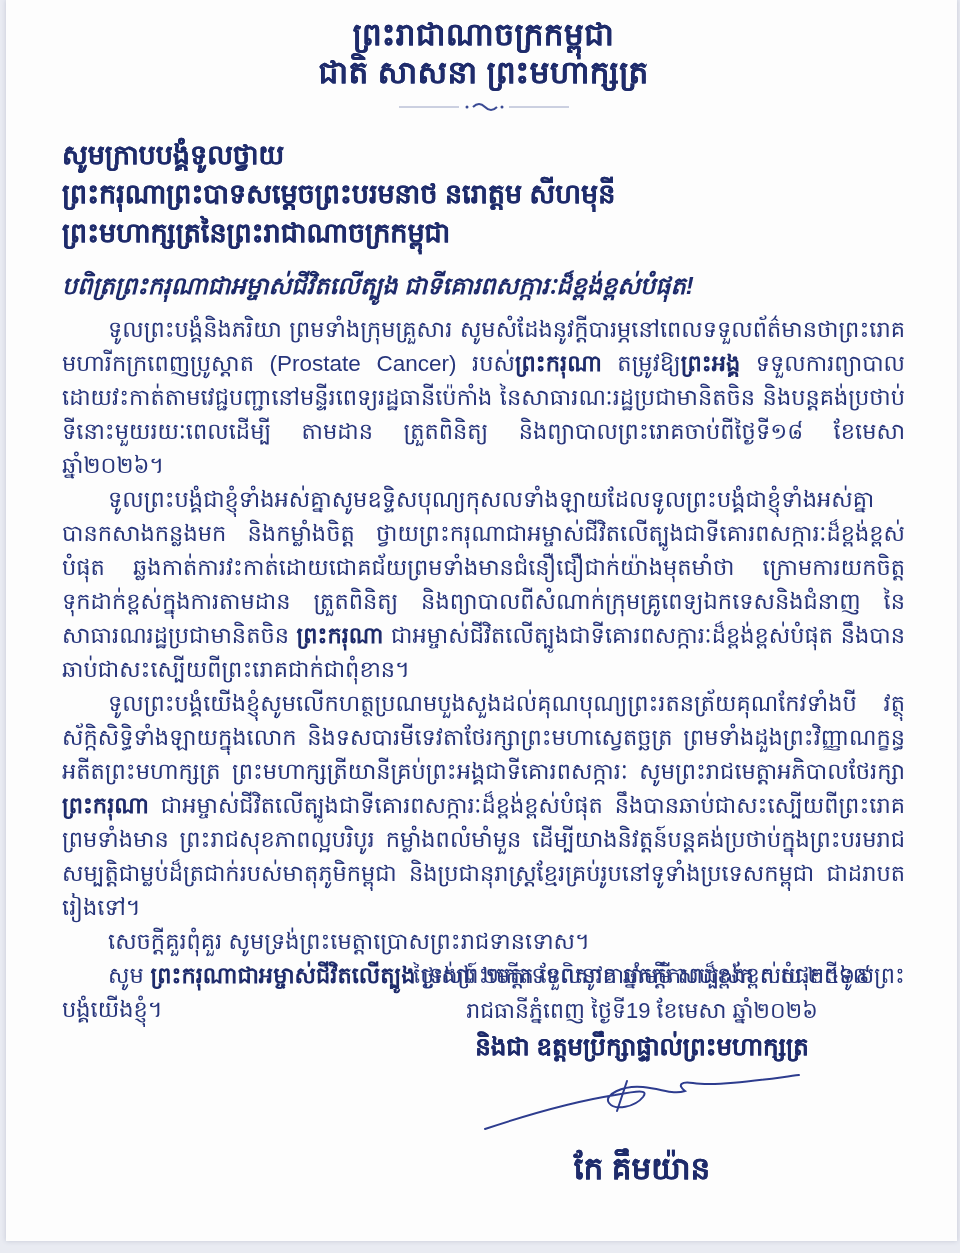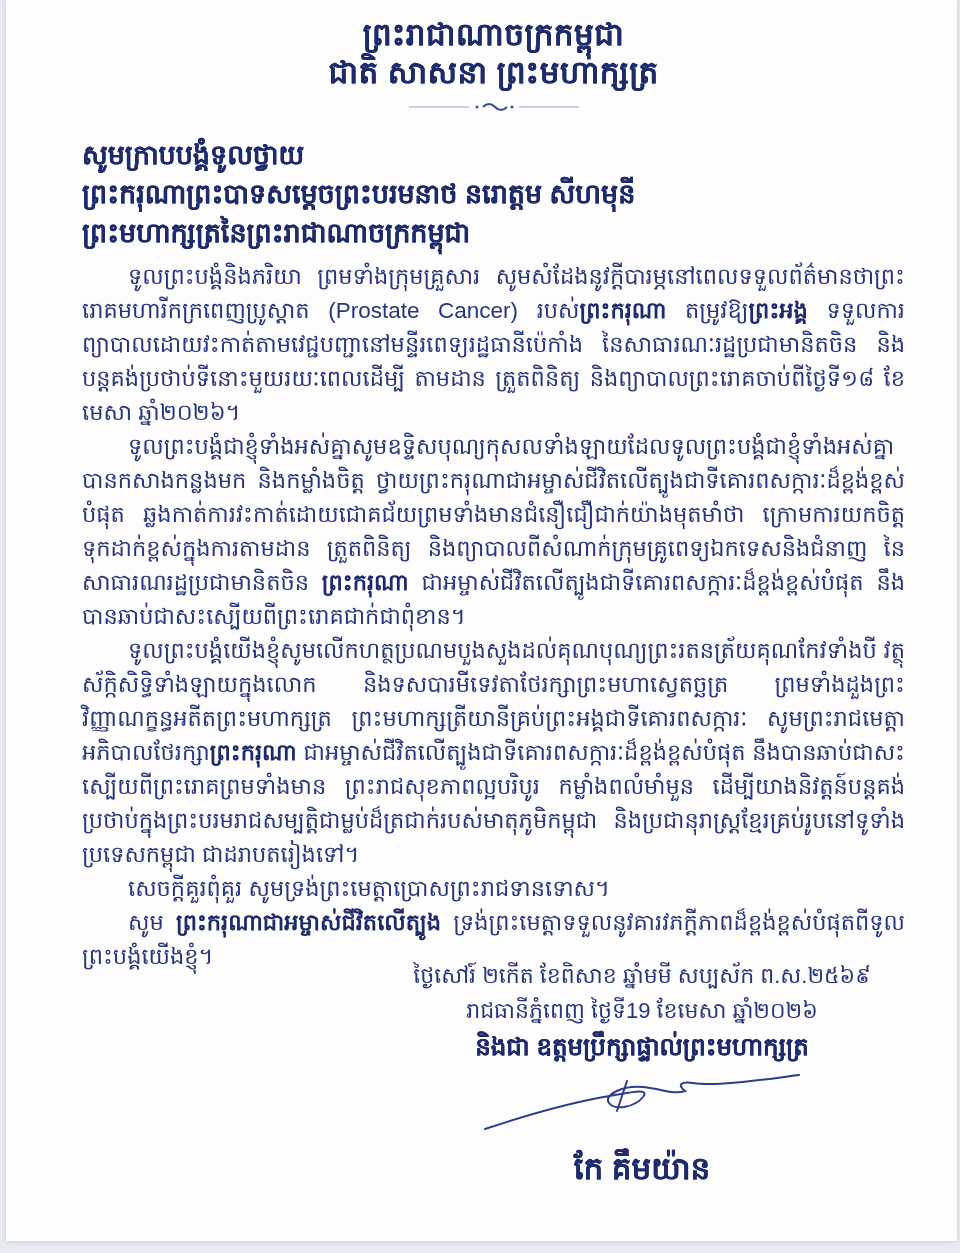--- a/index.html
+++ b/index.html
@@ -8,21 +8,21 @@
     background:#e9ebf2;
     font-family:"Liberation Sans","DejaVu Sans",sans-serif;
     position:relative;
     overflow:hidden;
   }
   .paper{
     position:absolute;left:6px;top:0;right:3px;bottom:12px;
     background:#fdfdfd;
     box-shadow:0 0 5px rgba(40,50,90,.18);
     box-sizing:border-box;
-    padding:16px 52px 0 76px;
+    padding:16px 52px 0 56px;
     color:#27357b;
   }
   .kingdom-header{ text-align:center; }
   .kingdom-line{
     font-weight:bold;
     font-size:31px;
     line-height:38px;
     color:#1e2b6b;
     letter-spacing:.5px;
     text-shadow:0 0 .4px #1e2b6b;
@@ -99,20 +99,21 @@
       <circle cx="103" cy="7" r="1.5" fill="#3a4a94"></circle>
     </svg>
   </div>
 
   <div class="salutation">
     <div class="salutation-line">សូមក្រាបបង្គំទូលថ្វាយ</div>
     <div class="salutation-line">ព្រះករុណាព្រះបាទសម្ដេចព្រះបរមនាថ នរោត្ដម សីហមុនី</div>
     <div class="salutation-line">ព្រះមហាក្សត្រនៃព្រះរាជាណាចក្រកម្ពុជា</div>
   </div>
 
+  <div class="address-line">បពិត្រព្រះករុណាជាអម្ចាស់ជីវិតលើត្បូង ជាទីគោរពសក្ការៈដ៏ខ្ពង់ខ្ពស់បំផុត!</div>
 
   <div class="body-text">
     <p class="para"><span>ទូលព្រះបង្គំនិងភរិយា ព្រមទាំងក្រុមគ្រួសារ សូមសំដែងនូវក្ដីបារម្ភនៅពេលទទួលព័ត៌មានថាព្រះរោគមហារីកក្រពេញប្រូស្តាត (Prostate Cancer) របស់</span><span class="bold">ព្រះករុណា</span><span> តម្រូវឱ្យ</span><span class="bold">ព្រះអង្គ</span><span> ទទួលការព្យាបាលដោយវះកាត់តាមវេជ្ជបញ្ជានៅមន្ទីរពេទ្យរដ្ឋធានីប៉េកាំង នៃសាធារណៈរដ្ឋប្រជាមានិតចិន និងបន្តគង់ប្រថាប់ទីនោះមួយរយៈពេលដើម្បី តាមដាន ត្រួតពិនិត្យ និងព្យាបាលព្រះរោគចាប់ពីថ្ងៃទី១៨ ខែមេសា ឆ្នាំ២០២៦។</span></p>
     <p class="para"><span>ទូលព្រះបង្គំជាខ្ញុំទាំងអស់គ្នាសូមឧទ្ទិសបុណ្យកុសលទាំងឡាយដែលទូលព្រះបង្គំជាខ្ញុំទាំងអស់គ្នា បានកសាងកន្លងមក និងកម្លាំងចិត្ត ថ្វាយព្រះករុណាជាអម្ចាស់ជីវិតលើត្បូងជាទីគោរពសក្ការៈដ៏ខ្ពង់ខ្ពស់បំផុត ឆ្លងកាត់ការវះកាត់ដោយជោគជ័យព្រមទាំងមានជំនឿជឿជាក់យ៉ាងមុតមាំថា ក្រោមការយកចិត្តទុកដាក់ខ្ពស់ក្នុងការតាមដាន ត្រួតពិនិត្យ និងព្យាបាលពីសំណាក់ក្រុមគ្រូពេទ្យឯកទេសនិងជំនាញ នៃសាធារណរដ្ឋប្រជាមានិតចិន </span><span class="bold">ព្រះករុណា</span><span> ជាអម្ចាស់ជីវិតលើត្បូងជាទីគោរពសក្ការៈដ៏ខ្ពង់ខ្ពស់បំផុត នឹងបានឆាប់ជាសះស្បើយពីព្រះរោគជាក់ជាពុំខាន។</span></p>
     <p class="para"><span>ទូលព្រះបង្គំយើងខ្ញុំសូមលើកហត្ថប្រណមបួងសួងដល់គុណបុណ្យព្រះរតនត្រ័យគុណកែវទាំងបី វត្ថុស័ក្កិសិទ្ធិទាំងឡាយក្នុងលោក និងទសបារមីទេវតាថែរក្សាព្រះមហាស្វេតច្ឆត្រ ព្រមទាំងដួងព្រះវិញ្ញាណក្ខន្ធអតីតព្រះមហាក្សត្រ ព្រះមហាក្សត្រីយានីគ្រប់ព្រះអង្គជាទីគោរពសក្ការៈ សូមព្រះរាជមេត្តាអភិបាលថែរក្សា</span><span class="bold">ព្រះករុណា</span><span> ជាអម្ចាស់ជីវិតលើត្បូងជាទីគោរពសក្ការៈដ៏ខ្ពង់ខ្ពស់បំផុត នឹងបានឆាប់ជាសះស្បើយពីព្រះរោគព្រមទាំងមាន ព្រះរាជសុខភាពល្អបរិបូរ កម្លាំងពលំមាំមួន ដើម្បីយាងនិវត្តន៍បន្តគង់ប្រថាប់ក្នុងព្រះបរមរាជសម្បត្តិជាម្លប់ដ៏ត្រជាក់របស់មាតុភូមិកម្ពុជា និងប្រជានុរាស្ត្រខ្មែរគ្រប់រូបនៅទូទាំងប្រទេសកម្ពុជា ជាដរាបតរៀងទៅ។</span></p>
     <p class="para"><span>សេចក្ដីគួរពុំគួរ សូមទ្រង់ព្រះមេត្តាប្រោសព្រះរាជទានទោស។</span></p>
     <p class="para"><span>សូម </span><span class="bold">ព្រះករុណាជាអម្ចាស់ជីវិតលើត្បូង</span><span> ទ្រង់ព្រះមេត្តាទទួលនូវគារវភក្ដីភាពដ៏ខ្ពង់ខ្ពស់បំផុតពីទូលព្រះបង្គំយើងខ្ញុំ។</span></p>
   </div>
 
   <div class="right-col">

